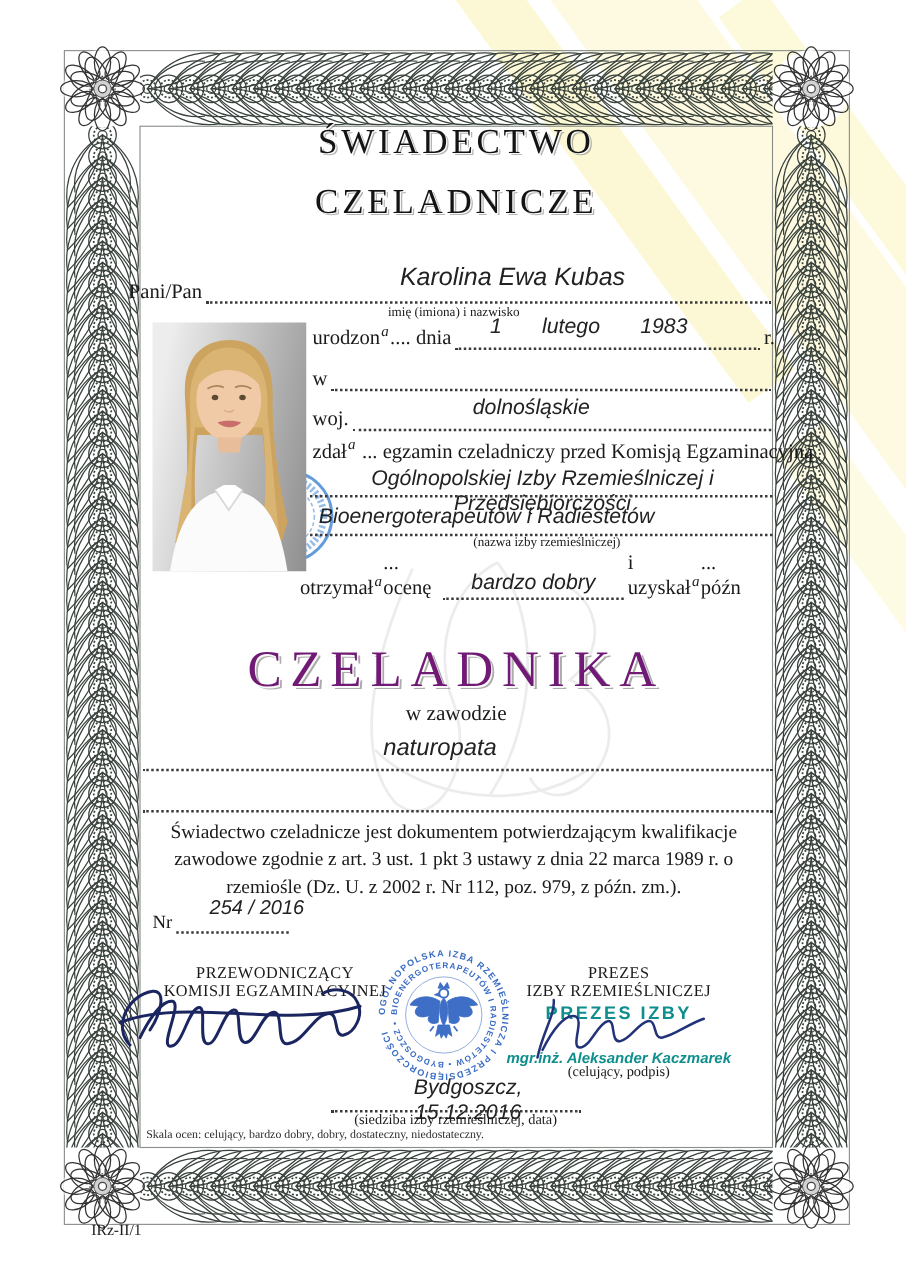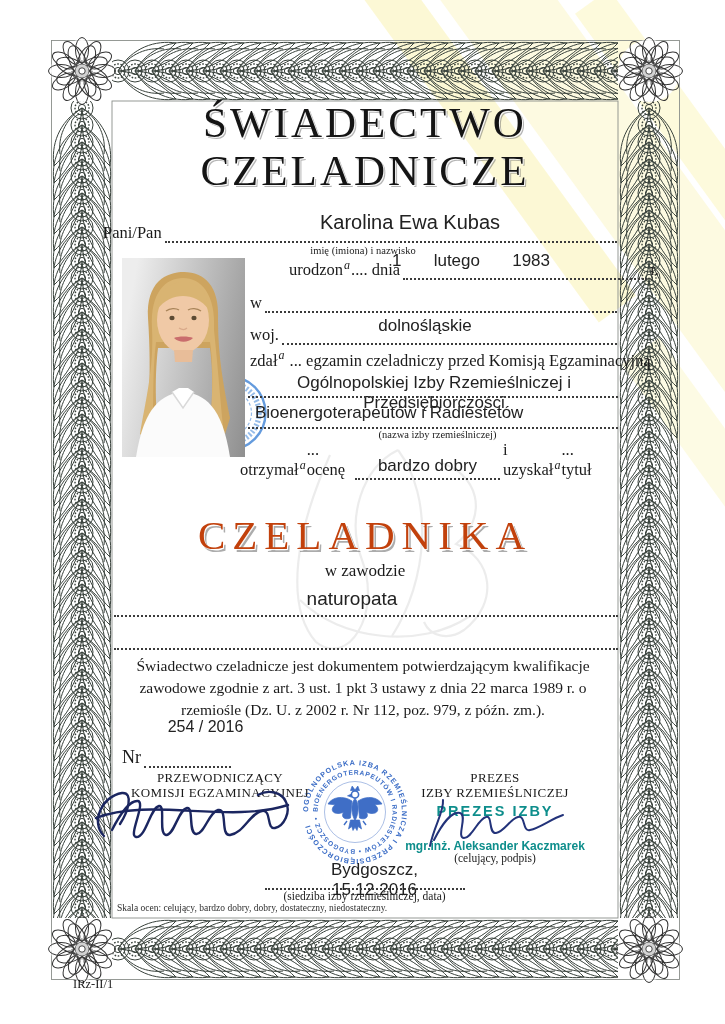--- a/index.html
+++ b/index.html
@@ -1,27 +1,27 @@
 <!DOCTYPE html>
 <html><head>
 <meta charset="utf-8">
 <style>
   html,body{margin:0;padding:0;background:#e9e9e9;}
   .page{position:relative;width:725px;height:1024px;background:#ffffff;overflow:hidden;
         font-family:"Liberation Serif",serif;color:#1a1a1a;}
   .abs{position:absolute;}
-  .hand{font-family:"Liberation Sans",sans-serif;color:#222;}
+  .hand{font-family:"Liberation Sans",sans-serif;font-style:italic;color:#222;}
   .ctr{text-align:center;}
   .dotl{border-bottom:2px dotted #3b3b3b;}
   .row{display:flex;align-items:flex-end;font-size:16.5px;}
   .row .dotfill{flex:1;border-bottom:2px dotted #3b3b3b;margin:0 3px;position:relative;}
   .sup{display:inline-block;transform:translateY(-7px);font-style:italic;font-size:12px;margin:0 1px;}
-  .bigtitle{font-size:43px;letter-spacing:3px;color:#141414;
+  .bigtitle{font-size:28px;letter-spacing:3px;color:#141414;
             text-shadow:1px 1px 0 rgba(255,255,255,.9),2px 2px 0 rgba(90,90,90,.45);}
-  .award{font-size:41px;letter-spacing:7px;color:#c2410c;
+  .award{font-size:41px;letter-spacing:7px;color:#701a75;
          text-shadow:1px 1px 0 rgba(255,255,255,.9),2.5px 2.5px 0 rgba(90,90,90,.5);}
   .roleline{font-size:13px;letter-spacing:.4px;line-height:15px;}
   .teal{color:#0e8e8c;}
   .ylw{position:absolute;background:rgba(250,243,178,.55);pointer-events:none;}
   svg.layer{position:absolute;left:0;top:0;pointer-events:none;}
 </style>
 </head>
 <body>
 
 <div class="page">
@@ -329,21 +329,21 @@
         <path d="M50,134 L61,150 L72,134 L66,130 L57,130 Z" fill="#ffffff"></path>
         <path d="M50,134 L61,150 L72,134" stroke="#d9d9d9" stroke-width="1.5" fill="none"></path>
       </svg>
     </div>
 
     <div class="abs hand" style="left:392px;top:251px;width:158px;display:flex;justify-content:space-between;font-size:17px;">
       <span>1</span>
       <span>lutego</span>
       <span>1983</span>
     </div>
-    <div class="abs row" style="left:250px;top:261px;width:370px;height:19px;margin-left:39px;">
+    <div class="abs row" style="left:250px;top:261px;width:370px;height:19px;">
       <span>urodzon</span>
         <span class="sup">a</span>
         <span>.... dnia</span>
       <span class="dotfill" style="height:2px;"></span>
       <span>r.</span>
     </div>
 
     <div class="abs row" style="left:250px;top:294px;width:370px;height:19px;">
       <span>w</span>
       <span class="dotfill" style="height:2px;"></span>
@@ -368,33 +368,33 @@
 
     <div class="abs row" style="left:240px;top:459px;width:360px;height:21px;">
       <span>otrzymał</span>
         <span class="sup">a</span>
         <span>... ocenę</span>
       <span class="dotfill" style="height:2px;min-width:145px;">
         <span class="hand abs ctr" style="left:0;right:0;bottom:2px;font-size:17px;">bardzo dobry</span>
       </span>
       <span>i uzyskał</span>
         <span class="sup">a</span>
-        <span>... tytuł</span>
+        <span>... późn</span>
     </div>
 
     <div class="abs award ctr" style="left:112px;top:511px;width:506px;">CZELADNIKA</div>
     <div class="abs ctr" style="left:112px;top:561px;width:506px;font-size:17px;">w zawodzie</div>
     <div class="abs hand ctr" style="left:112px;top:588px;width:480px;font-size:19px;">naturopata</div>
     <div class="abs dotl" style="left:114px;top:598px;width:504px;height:17px;"></div>
     <div class="abs dotl" style="left:114px;top:631px;width:504px;height:17px;"></div>
 
     <div class="abs ctr" style="left:127px;top:655px;width:472px;font-size:15.5px;line-height:1.42;">Świadectwo czeladnicze jest dokumentem potwierdzającym kwalifikacje zawodowe zgodnie z art. 3 ust. 1 pkt 3  ustawy z dnia 22 marca 1989 r. o rzemiośle (Dz. U. z  2002 r. Nr 112, poz. 979,  z późn. zm.).</div>
 
     <div class="abs hand ctr" style="left:148px;top:718px;width:115px;font-size:16px;">254 / 2016</div>
-    <div class="abs row" style="left:122px;top:751px;width:112px;height:17px;font-size:18px;">
+    <div class="abs row" style="left:122px;top:730px;width:112px;height:17px;font-size:15px;">
       <span>Nr</span>
       <span class="dotfill" style="height:2px;"></span>
     </div>
 
     <div class="abs ctr roleline" style="left:115px;top:770px;width:210px;">PRZEWODNICZĄCY</div>
     <div class="abs ctr roleline" style="left:115px;top:785px;width:210px;">KOMISJI EGZAMINACYJNEJ</div>
 
     <div class="abs ctr roleline" style="left:405px;top:770px;width:180px;">PREZES</div>
     <div class="abs ctr roleline" style="left:405px;top:785px;width:180px;">IZBY RZEMIEŚLNICZEJ</div>
     <div class="abs ctr teal" style="left:405px;top:803px;width:180px;font-size:14.5px;font-weight:bold;letter-spacing:2px;font-family:'Liberation Sans',sans-serif;">PREZES IZBY</div>

